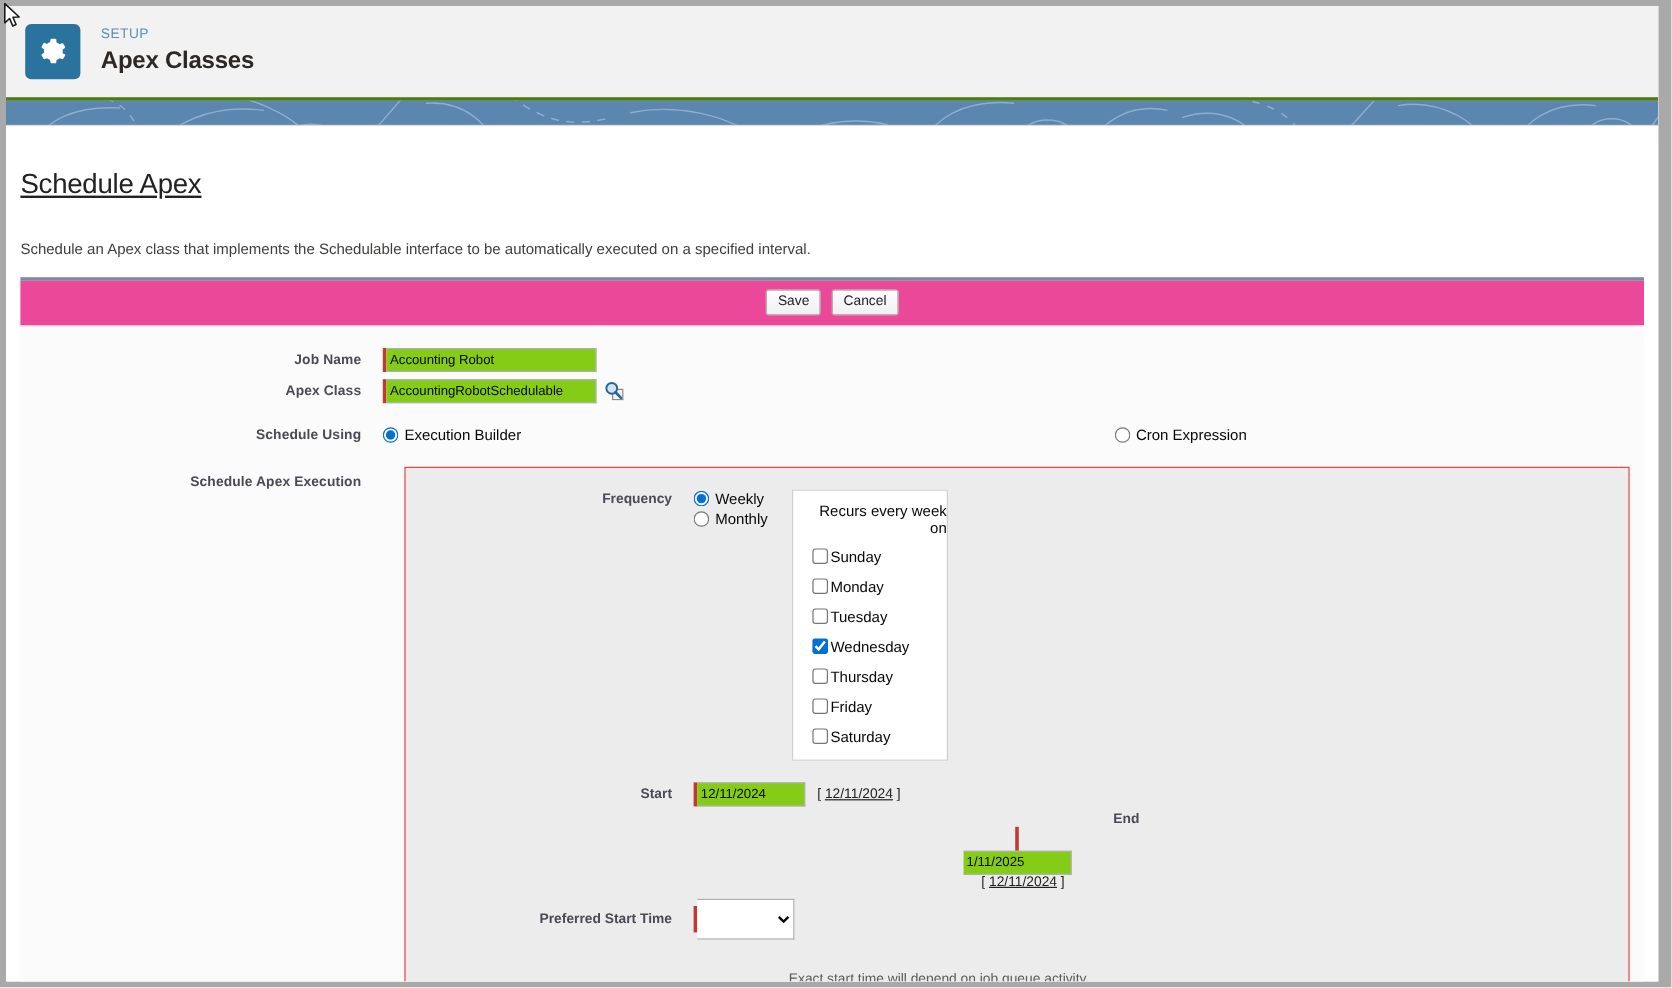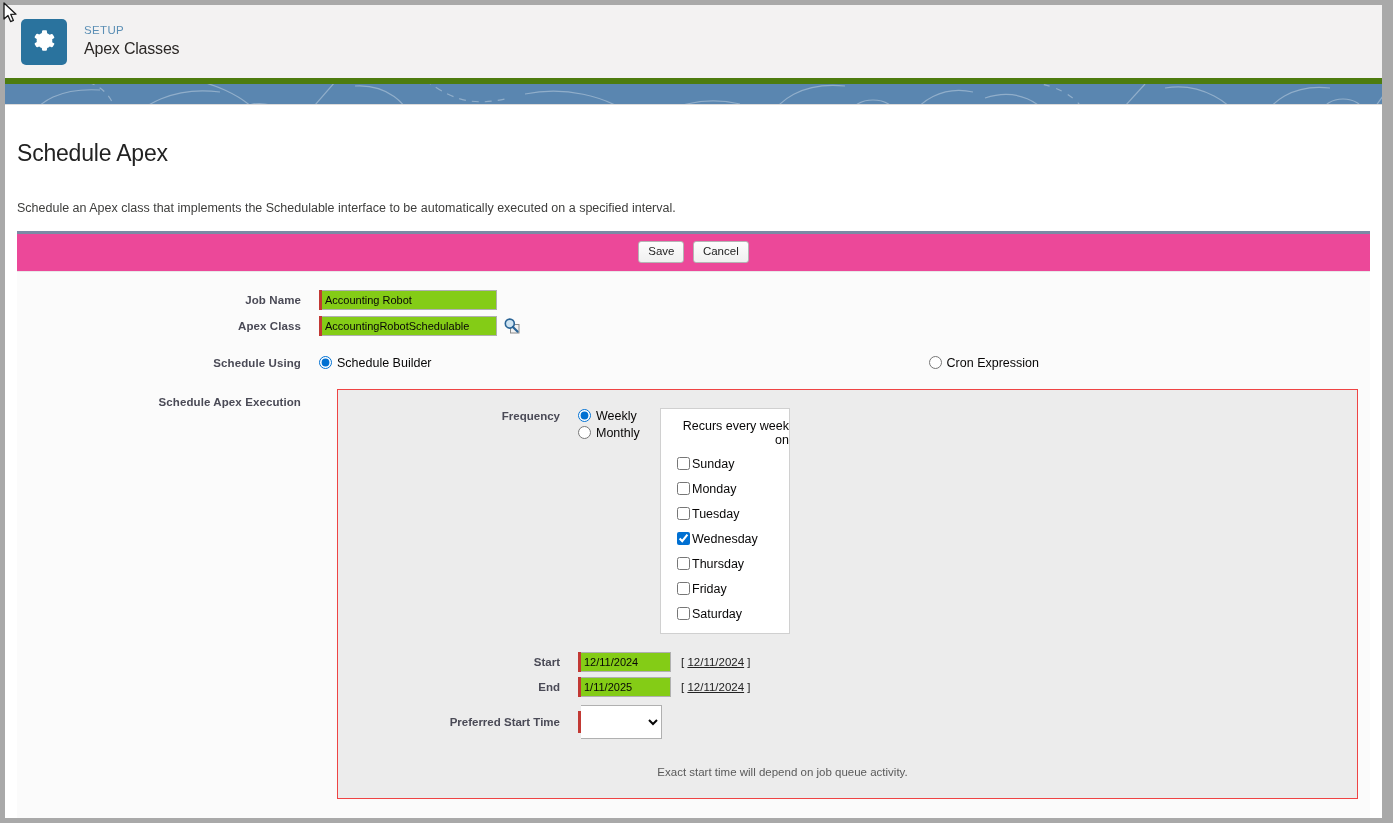--- a/index.html
+++ b/index.html
@@ -29,21 +29,21 @@
     left: 0; top: 0;
     width: 1377px; height: 813px;
     background: #ffffff;
     overflow: hidden;
   }
 
   
   #setup-header {
     height: 79px;
     background: #f3f2f2;
-    border-bottom: 6px solid #4d7c0f;
+    border-bottom: 3px solid #4d7c0f;
     display: flex;
     align-items: center;
     padding-left: 16px;
     position: relative;
   }
   #setup-icon-box {
     width: 46px; height: 46px;
     background: #2a739e;
     border-radius: 5px;
     display: flex; align-items: center; justify-content: center;
@@ -51,22 +51,22 @@
   }
   #setup-titles { margin-left: 17px; line-height: 1.15; }
   #setup-eyebrow {
     font-size: 11.5px;
     color: #5b8fb5;
     letter-spacing: .35px;
     font-weight: 400;
     margin-bottom: 3px;
   }
   #setup-title {
-    font-size: 16px;
-    font-weight: normal;
+    font-size: 20px;
+    font-weight: bold;
     color: #16325c;
     color: #2b2826;
     letter-spacing: -.2px;
   }
 
   
   #blue-band {
     height: 21px;
     background: #5a86b0;
     position: relative;
@@ -78,20 +78,21 @@
   
   #page-body { padding: 0 12px; background: #fff; }
 
   #page-title {
     font-size: 23px;
     color: #222;
     font-weight: normal;
     padding-top: 20px;
     padding-bottom: 2px;
     letter-spacing: -.2px;
+    text-decoration: underline;
   }
   #page-desc {
     font-size: 12.5px;
     color: #3e3e3c;
     padding-top: 16px;
     padding-bottom: 16px;
   }
 
   
   .hr-thick { border-top: 3px solid #7a8aa5; }
@@ -329,21 +330,21 @@
             </svg>
           </span>
         </div>
       </div>
 
       <div class="frow" style="margin-top:20px;">
         <div class="flabel">Schedule Using</div>
         <div class="fctl radio-row" style="width:720px; justify-content:space-between;">
           <span class="radio-item">
             <input type="radio" name="scheduleUsing" id="r-builder" checked="" style="">
-            <label for="r-builder">Schedule Builder</label>
+            <label for="r-builder">Execution Builder</label>
           </span>
           <span class="radio-item">
             <input type="radio" name="scheduleUsing" id="r-cron" style="">
             <label for="r-cron">Cron Expression</label>
           </span>
         </div>
       </div>
 
       <div class="frow" style="margin-top:20px; align-items:flex-start; margin-bottom:0;">
         <div class="flabel" style="padding-top:6px;">Schedule Apex Execution</div>
@@ -403,21 +404,21 @@
           <div class="plabel">Start</div>
           <span class="req-bar h20"></span>
           <input class="sf-input date" type="text" value="12/11/2024" style="">
           <span class="datelink">
             <span>[</span>
             <a>12/11/2024</a>
             <span>]</span>
           </span>
         </div>
 
-        <div class="prow center" style="margin-top:5px;">
+        <div class="prow center" style="margin-top:5px;flex-direction:column;">
           <div class="plabel">End</div>
           <span class="req-bar h20"></span>
           <input class="sf-input date" type="text" value="1/11/2025" style="">
           <span class="datelink">
             <span>[</span>
             <a>12/11/2024</a>
             <span>]</span>
           </span>
         </div>
 

